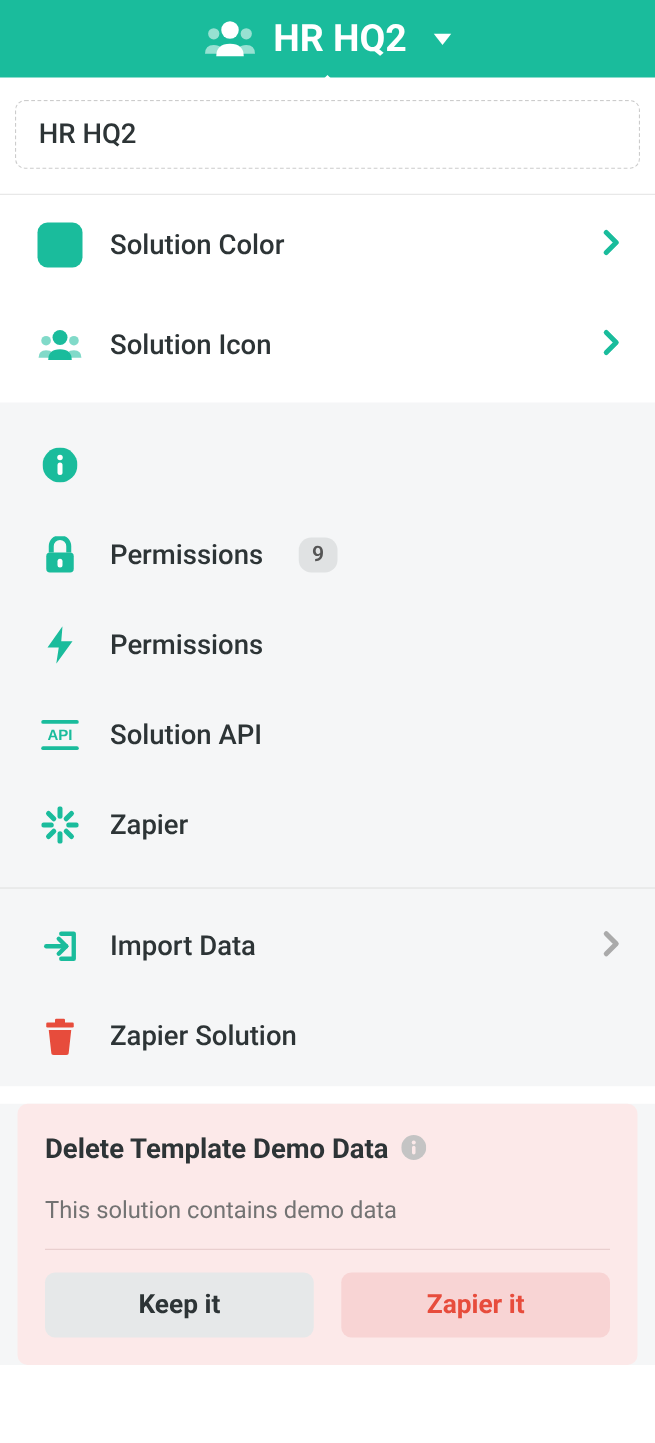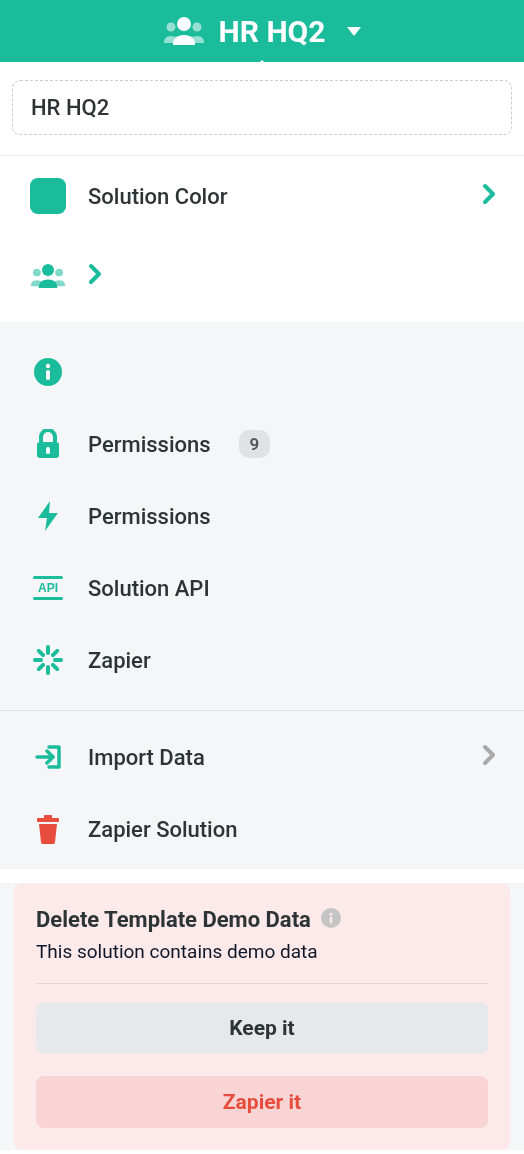--- a/index.html
+++ b/index.html
@@ -126,44 +126,43 @@
     .demo-card {
       margin: 14px 14px 18px 14px;
       background: #fce9e9;
       border-radius: 8px;
       padding: 24px 22px 22px 22px;
     }
     .demo-title-row {
       display: flex;
       align-items: center;
       gap: 10px;
-      margin-bottom: 8px;
+      margin-bottom: 24px;
     }
     .demo-title {
       font-size: 22px;
       font-weight: 700;
       color: #2d3436;
     }
     .demo-info {
       color: #bbb;
     }
     .demo-sub {
       font-size: 19px;
-      color: #0f172a;
+      color: #737373;
       margin-bottom: 20px;
     }
     .demo-divider {
       height: 1px;
       background: #e9cfcf;
       margin-bottom: 18px;
     }
     .demo-buttons {
       display: flex;
       gap: 22px;
-      flex-direction: column;
     }
     .demo-btn {
       flex: 1;
       padding: 14px 8px;
       border: none;
       border-radius: 8px;
       font-size: 21px;
       font-weight: 700;
       cursor: pointer;
       font-family: inherit;
@@ -216,20 +215,21 @@
     <div class="menu-icon">
       <svg width="38" height="30" viewBox="0 0 42 32" fill="#1abc9c">
         <circle cx="21" cy="9" r="7"></circle>
         <path d="M10 30 Q10 20 21 20 Q32 20 32 30 Z"></path>
         <circle cx="8" cy="12" r="4.5" opacity="0.55"></circle>
         <path d="M1 28 Q1 21 8 21 Q12 21 14 23 L14 28 Z" opacity="0.55"></path>
         <circle cx="34" cy="12" r="4.5" opacity="0.55"></circle>
         <path d="M28 23 Q30 21 34 21 Q41 21 41 28 L28 28 Z" opacity="0.55"></path>
       </svg>
     </div>
+    <span class="menu-label">Solution Icon</span>
     <span class="chevron">
       <svg width="14" height="22" viewBox="0 0 14 22" fill="none" stroke="currentColor" stroke-width="4" stroke-linecap="round" stroke-linejoin="round">
           <path d="M3 3 L11 11 L3 19"></path>
         </svg>
     </span>
   </div>
 </div>
 
 <div class="section section-gray section-bordered" style="padding-top:14px; padding-bottom:14px; margin-top:6px;">
   <div class="menu-row">

